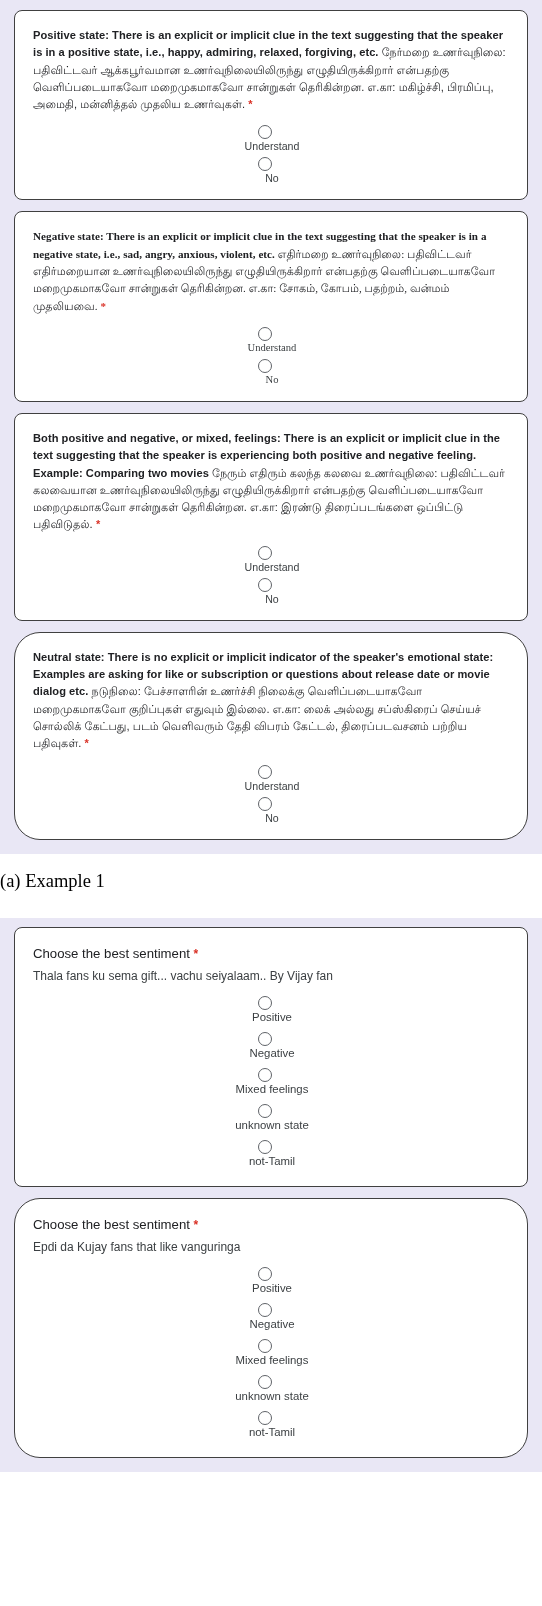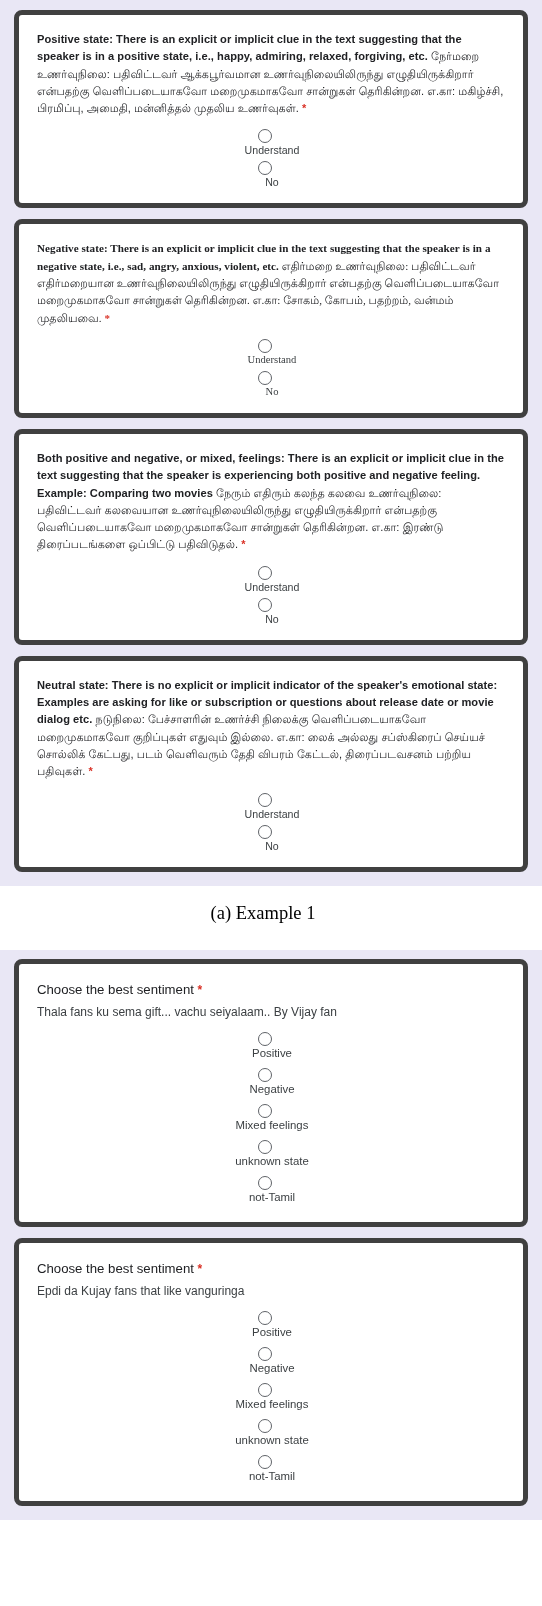--- a/index.html
+++ b/index.html
@@ -22,26 +22,26 @@
   .panel {
     background: #E9E7F5;
     padding: 10px 14px 12px 14px;
   }
   .panel-a { padding-top: 10px; padding-bottom: 14px; }
   .panel-b { padding-top: 9px; padding-bottom: 14px; }
 
   
   .card {
     background: #ffffff;
-    border: 5px solid #404040;
+    border: 1px solid #404040;
     border-radius: 8px;
     padding: 16px 18px 14px 18px;
     margin-bottom: 11px;
   }
-  .card:last-child { margin-bottom: 0; }
+  .card:last-child { margin-bottom: 0; border-radius: 26px; }
 
   
   .prompt {
     font-size: 11.1px;
     line-height: 17.3px;
     color: #202124;
     font-weight: 600;
     letter-spacing: 0.05px;
     margin: 0 0 6px 0;
     word-wrap: break-word;
@@ -96,21 +96,20 @@
     color: #3c4043;
     line-height: 14px;
   }
   .options-b .opt-label { font-size: 11.4px; }
 
   
   .caption {
     font-family: "Liberation Serif", serif;
     font-size: 18.5px;
     color: #000000;
-    text-align: center;
     padding: 17px 16px 0 0;
   }
   .caption-a { padding-bottom: 26px; }
   .caption-b { padding-bottom: 4px; }
 </style>
 </head>
 <body>
 
 <div class="figure">
   <div class="panel panel-a" style="background: rgb(233, 231, 245);">

